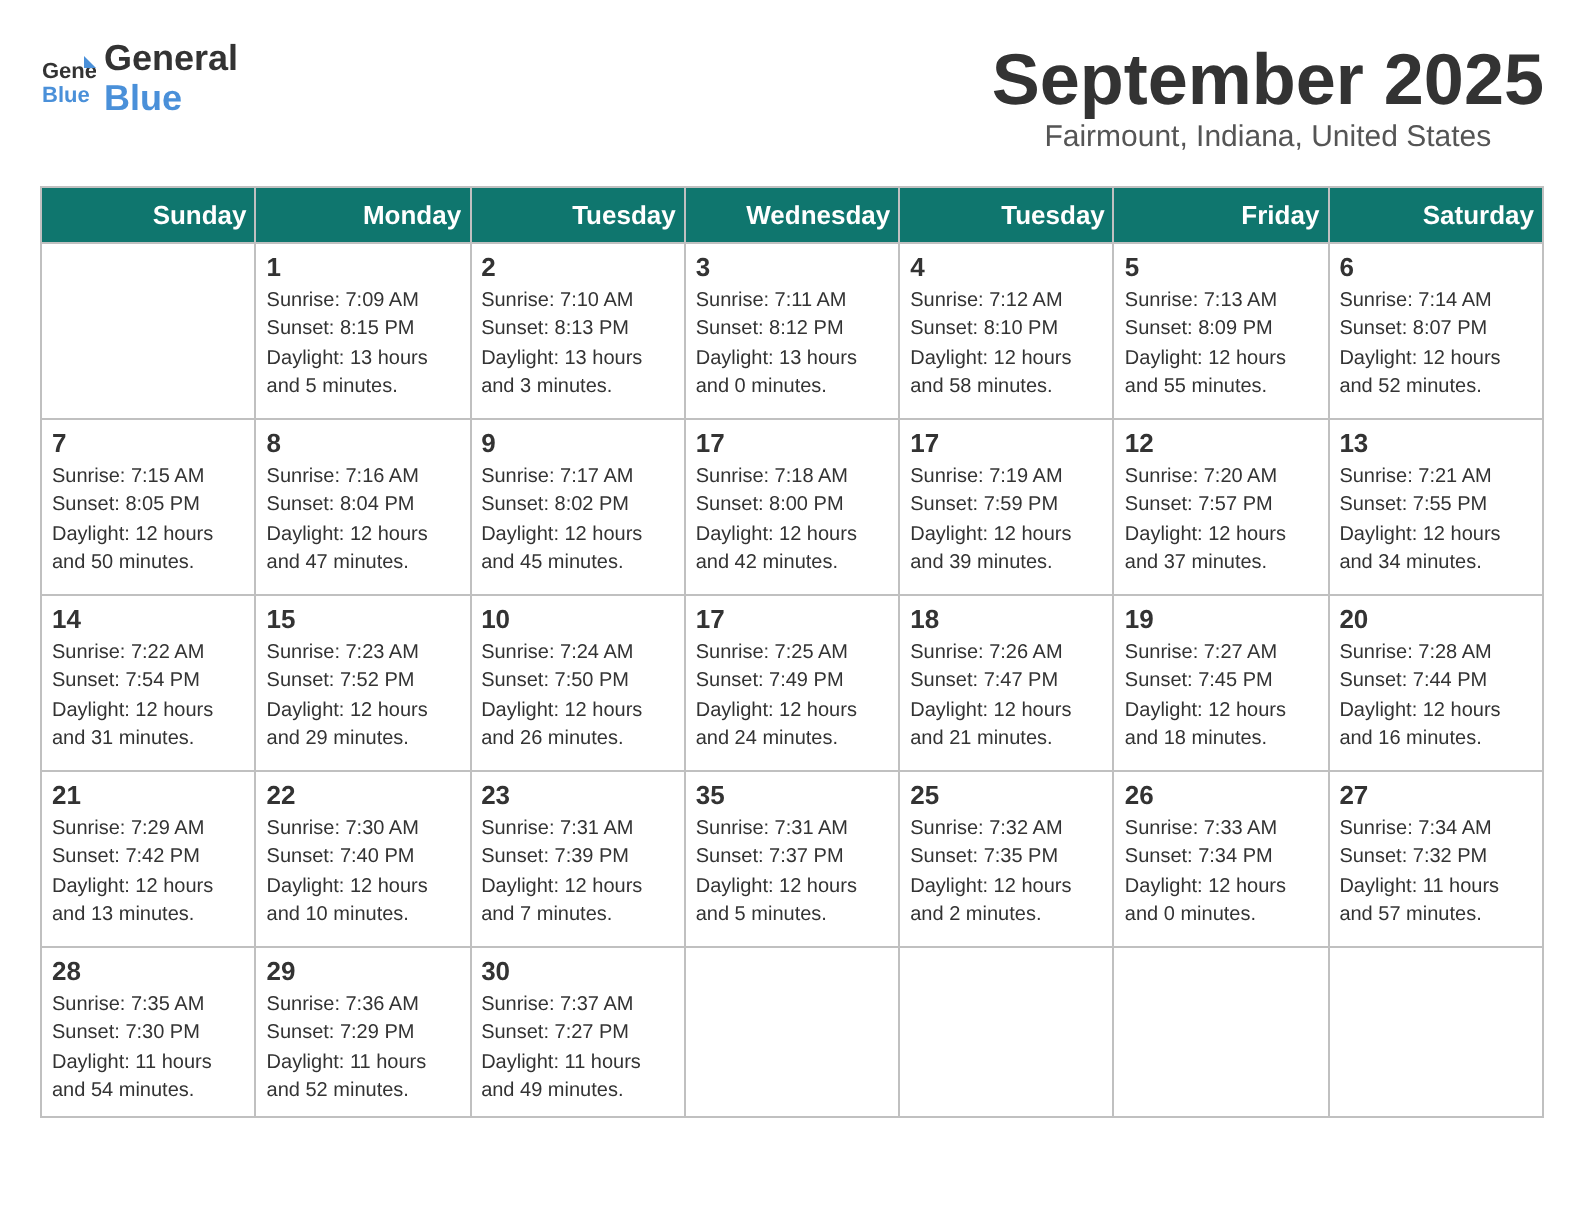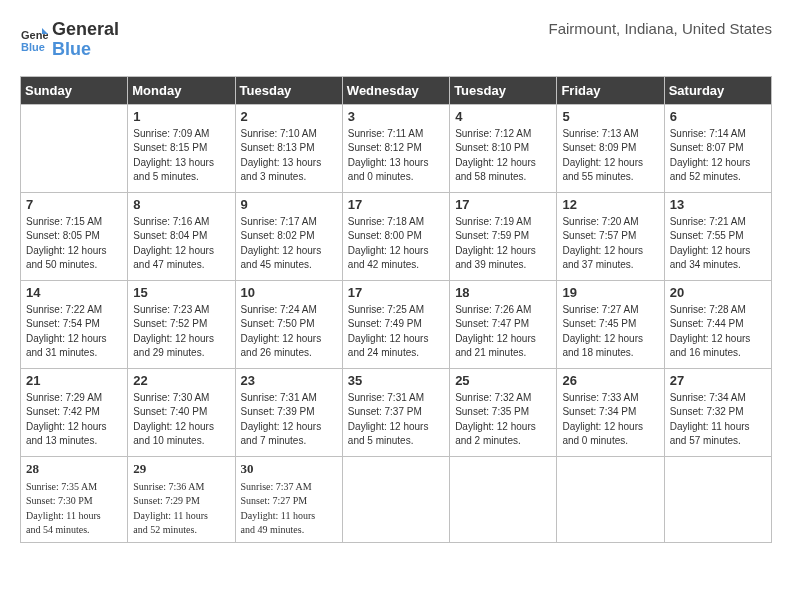--- a/index.html
+++ b/index.html
@@ -38,24 +38,24 @@
       font-size: 15px;
       color: #555;
       text-align: center;
     }
     .calendar {
       width: 100%;
       border-collapse: collapse;
       font-size: 11px;
     }
     .calendar th {
-      background-color: #404040;
+      background-color: #0f766e;
       color: white;
       padding: 6px 4px;
-      text-align: left;
+      text-align: right;
       font-size: 13px;
       font-weight: bold;
       border: 1px solid #c0c0c0;
     }
     .calendar td {
       border: 1px solid #c0c0c0;
       vertical-align: top;
       padding: 4px 5px;
       width: calc(100% / 7);
       min-height: 80px;
@@ -71,39 +71,39 @@
     .day-info {
       font-size: 10px;
       color: #333;
       line-height: 1.45;
     }
     .empty-cell {
       background: #fff;
     }
     .last-row td {
       height: 70px;
-      font-family: Liberation Serif, serif;
     }
   </style>
 </head>
 <body>
 
 <div class="header">
   <div class="logo">
     <svg class="logo-icon" viewBox="0 0 28 28" xmlns="http://www.w3.org/2000/svg">
       <text x="1" y="13" font-size="11" font-weight="bold" fill="#333" font-family="Arial">General</text>
       <text x="1" y="25" font-size="11" font-weight="bold" fill="#4a90d9" font-family="Arial">Blue</text>
       <polygon points="22,2 28,8 22,8" fill="#4a90d9"></polygon>
     </svg>
     <div>
       <div style="font-size:18px;font-weight:bold;color:#333;line-height:1.1;">General</div>
       <div style="font-size:18px;font-weight:bold;color:#4a90d9;line-height:1.1;">Blue</div>
     </div>
   </div>
   <div class="title-block">
+    <div class="month-title">September 2025</div>
     <div class="location">Fairmount, Indiana, United States</div>
   </div>
 </div>
 
 <table class="calendar">
   <thead>
     <tr>
     <th>Sunday</th>
         <th>Monday</th>
         <th>Tuesday</th>

